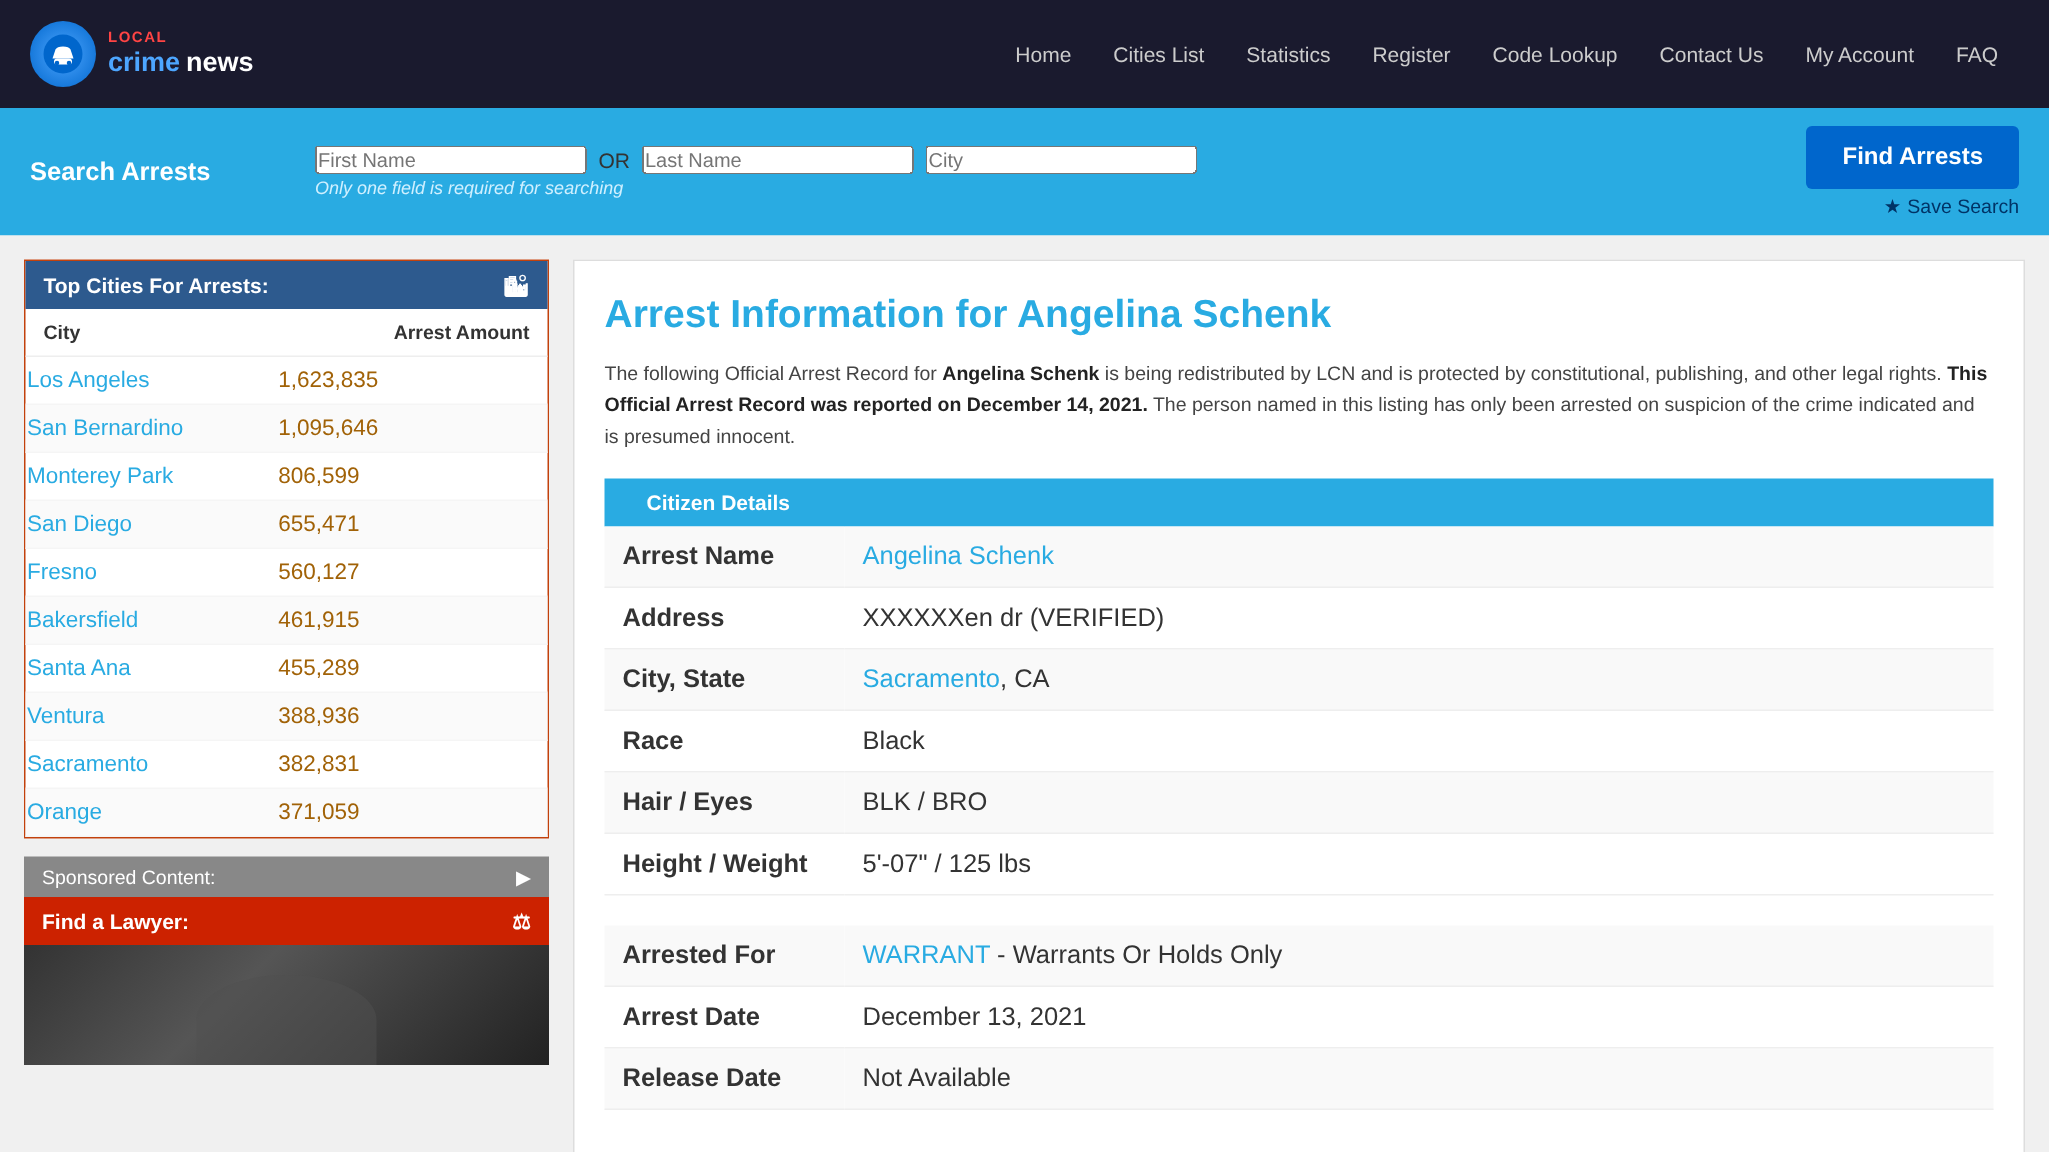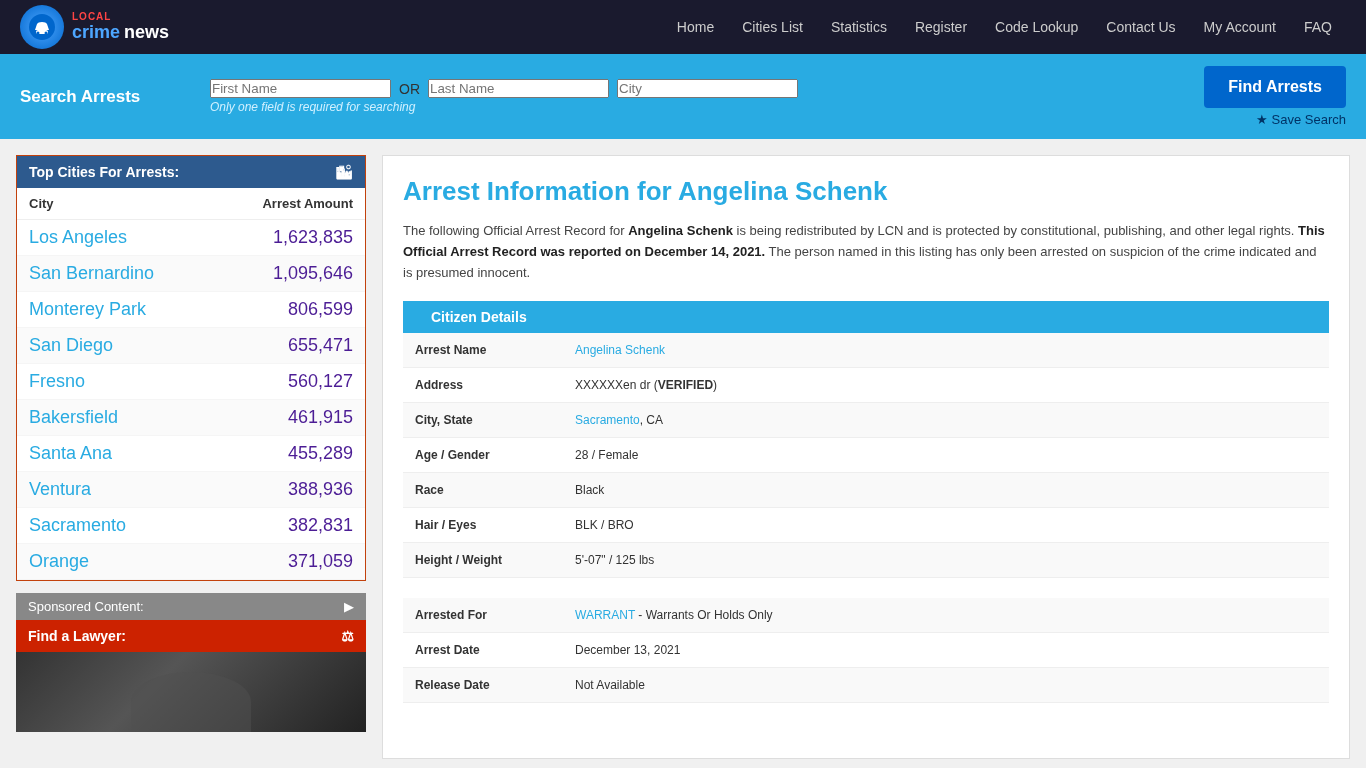--- a/index.html
+++ b/index.html
@@ -4,21 +4,21 @@
   <style>
     * { margin: 0; padding: 0; box-sizing: border-box; }
     body { font-family: Arial, sans-serif; font-size: 14px; color: #333; background: #f5f5f5; }
 
     
     .navbar {
       background: #1a1a2e;
       display: flex;
       align-items: center;
       padding: 0 20px;
-      height: 54px;
+      height: 72px;
     }
     .logo-area {
       display: flex;
       align-items: center;
       margin-right: auto;
     }
     .logo-icon {
       width: 44px; height: 44px;
       background: radial-gradient(circle, #4da6ff, #0066cc);
       border-radius: 50%;
@@ -148,25 +148,25 @@
     }
     .sidebar-table th {
       padding: 8px 12px;
       font-weight: bold;
       font-size: 13px;
       text-align: left;
       border-bottom: 1px solid #eee;
     }
     .sidebar-table th:last-child { text-align: right; }
     .sidebar-table td {
-      padding: 7px 12px;
-      font-size: 18px;
+      padding: 7px 1px;
+      font-size: 15px;
       border-bottom: 1px solid #f5f5f5;
     }
-    .sidebar-table td:last-child { text-align: right; color: #4c1d95; }
+    .sidebar-table td:last-child { color: #a16207; }
     .sidebar-table td a {
       color: #29abe2;
       text-decoration: none;
     }
     .sidebar-table tr:nth-child(even) { background: #fafafa; }
 
     .sponsored-header {
       background: #888;
       color: white;
       padding: 6px 12px;
@@ -241,31 +241,31 @@
     .detail-table {
       width: 100%;
       border-collapse: collapse;
       margin-bottom: 20px;
     }
     .detail-table tr { border-bottom: 1px solid #eee; }
     .detail-table tr:nth-child(odd) { background: #f9f9f9; }
     .detail-table tr:nth-child(even) { background: white; }
     .detail-table td {
       padding: 10px 12px;
-      font-size: 12px;
+      font-size: 17px;
       vertical-align: top;
     }
     .detail-table td:first-child {
       font-weight: bold;
       color: #333;
       width: 160px;
     }
     .detail-table td a { color: #29abe2; text-decoration: none; }
     .detail-table .verified {
-      font-weight: bold;
+      font-weight: normal;
     }
   </style>
 </head>
 <body>
 
 <nav class="navbar">
   <div class="logo-area">
     <div class="logo-icon">
 
       <svg width="28" height="28" viewBox="0 0 28 28">
@@ -413,24 +413,20 @@
             (<span class="verified">VERIFIED</span>)
           </td>
         </tr>
         <tr>
           <td>City, State</td>
           <td>
             <a>Sacramento</a><span>, CA</span>
           </td>
         </tr>
         <tr>
-          <td>Age / Gender</td>
-          <td>28 / Female</td>
-        </tr>
-        <tr>
           <td>Race</td>
           <td>Black</td>
         </tr>
         <tr>
           <td>Hair / Eyes</td>
           <td>BLK / BRO</td>
         </tr>
         <tr>
           <td>Height / Weight</td>
           <td>5'-07" / 125 lbs</td>

